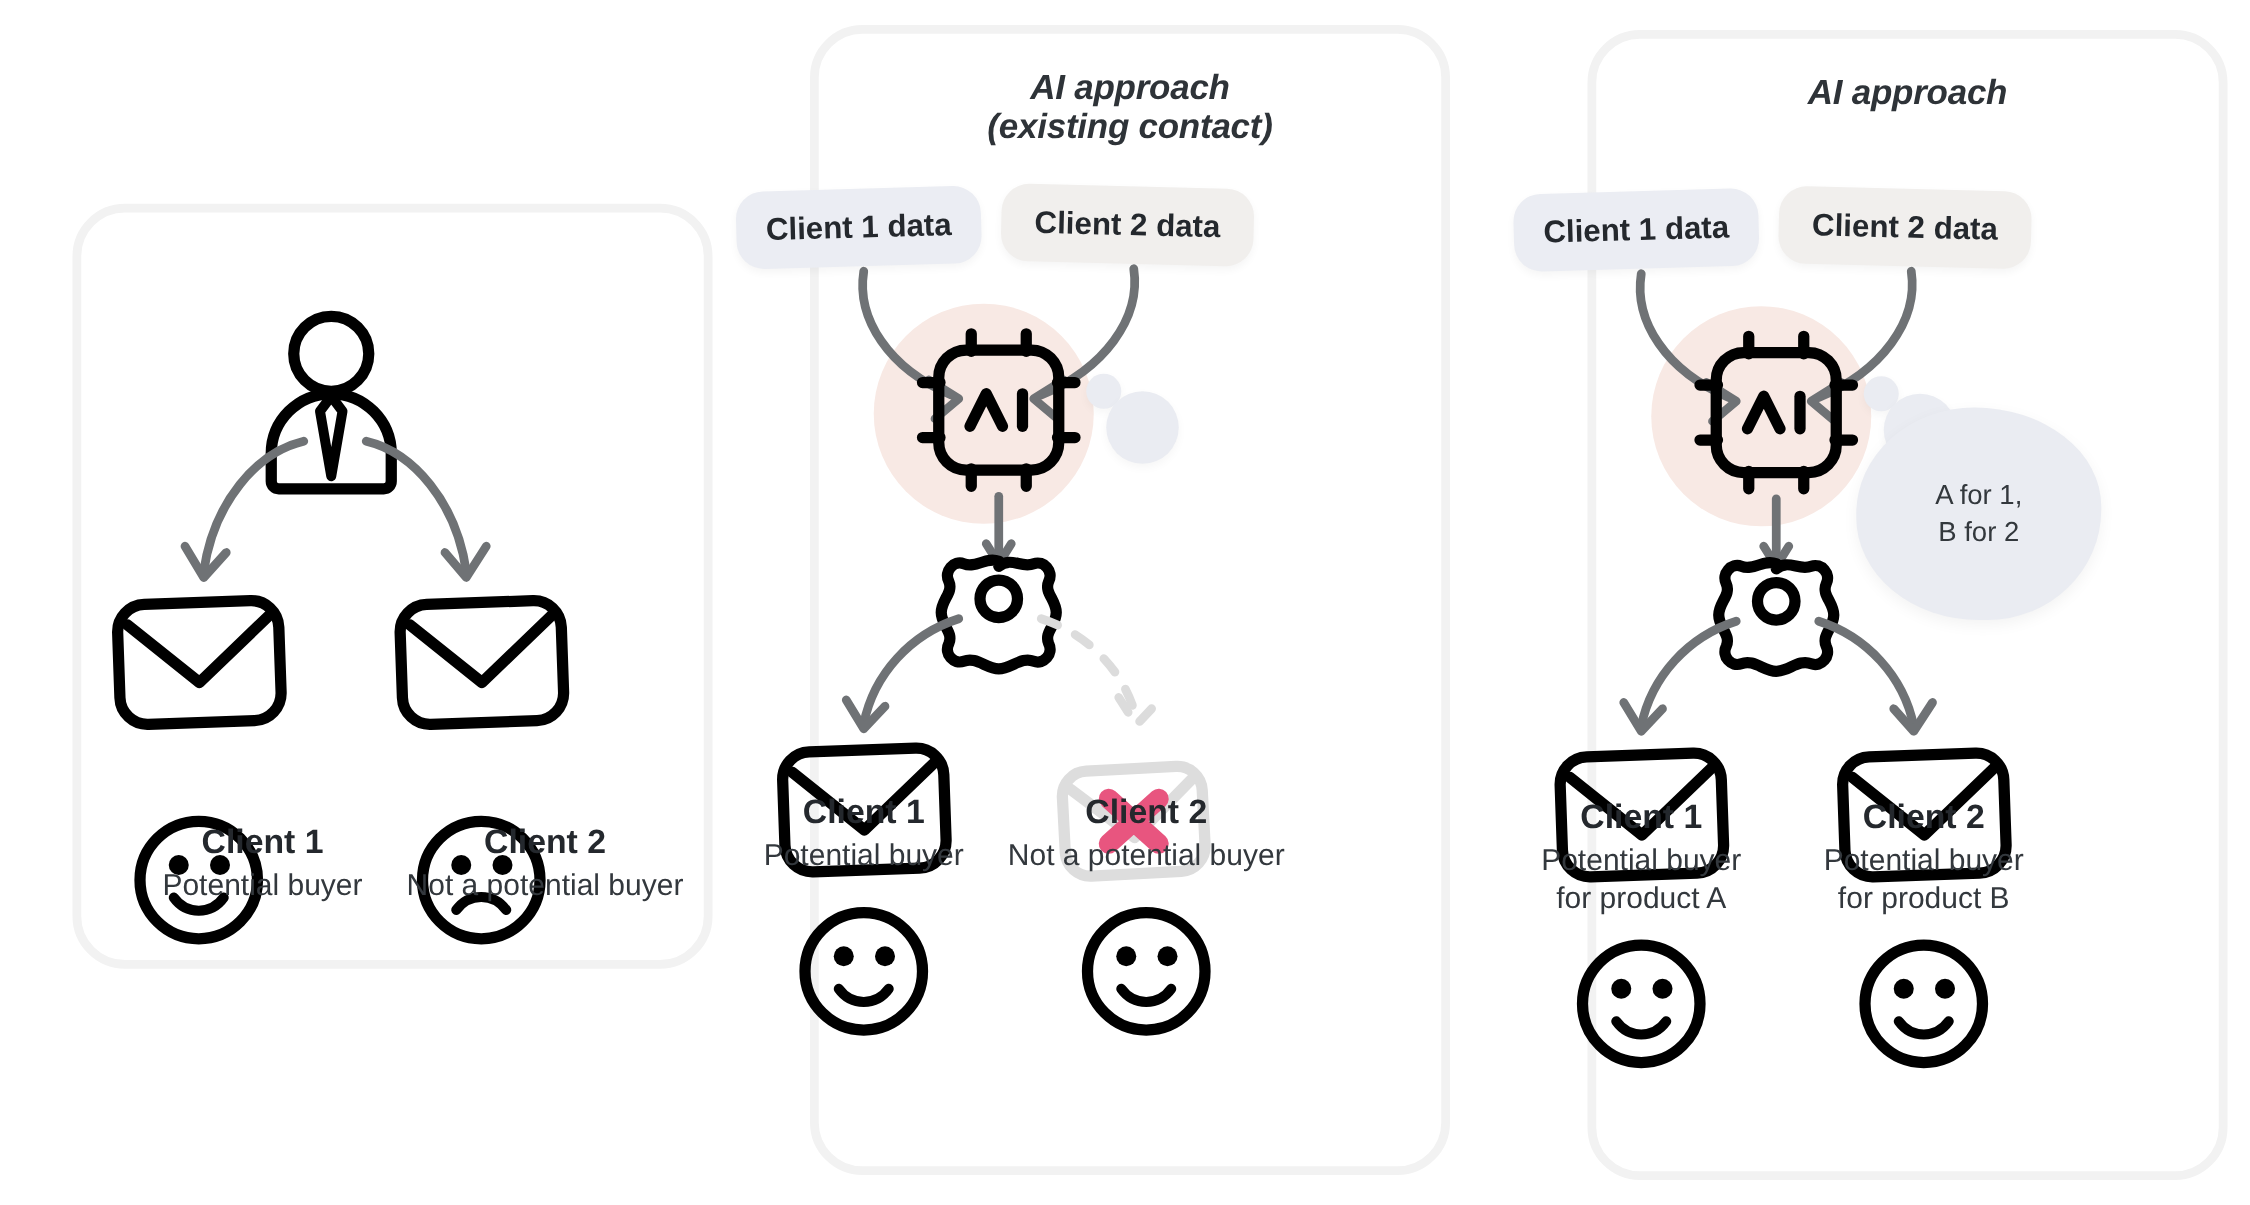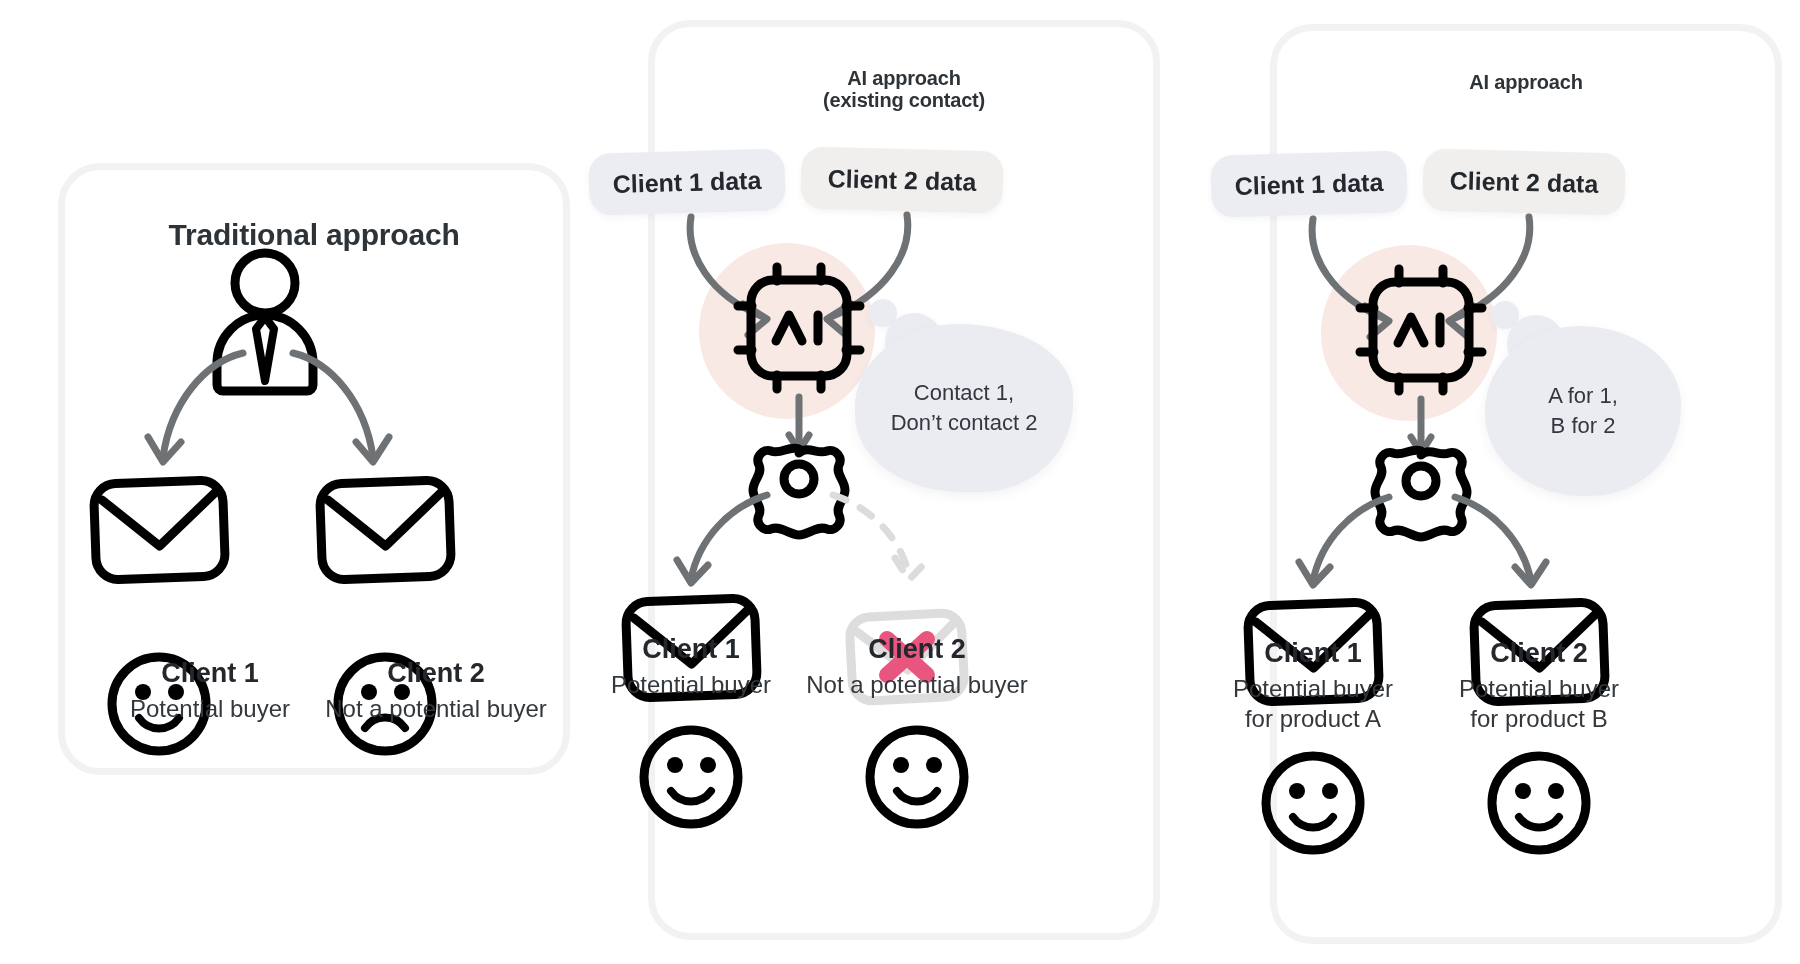--- a/index.html
+++ b/index.html
@@ -24,21 +24,21 @@
 
   
   .card-title {
     position: absolute; left: 0; width: 100%;
     text-align: center;
     font-weight: bold;
     color: #2e3338;
     letter-spacing: -0.2px;
   }
   .title-1line { font-size: 30px; top: 48px; }
-  .title-2line { font-size: 20px; top: 40px; line-height: 1.12; }
+  .title-2line { font-size: 28px; top: 27px; line-height: 1.12; font-style: italic; }
   .title-2line .sub { display: block; }
 
   
   .pill {
     position: absolute;
     display: flex; align-items: center; justify-content: center;
     font-size: 25px; font-weight: bold; color: #24282d;
     border-radius: 22px;
     box-shadow: 0 3px 7px rgba(0,0,0,0.045);
   }
@@ -88,21 +88,20 @@
   .arrow-dash { fill: none; stroke: #dcdcdc; stroke-width: 7; stroke-linecap: round; stroke-linejoin: round; stroke-dasharray: 14 16; }
   .ghost { fill: none; stroke: #dddddd; stroke-width: 9; stroke-linecap: round; stroke-linejoin: round; }
   .xmark { fill: none; stroke: #e8557f; stroke-width: 16; stroke-linecap: round; }
 </style>
 </head>
 <body>
 
 <div class="stage">
 
   <div class="card" id="card-traditional">
-    <div class="card-title title-1line">Traditional approach</div>
 
     <svg class="art" width="498" height="598" viewBox="0 0 498 598">
 
       <g>
         <circle class="ink" cx="200" cy="113" r="30"></circle>
         <path class="ink" d="M152 215 v-22 a48 48 0 0 1 48 -48 a48 48 0 0 1 48 48 v22 a6 6 0 0 1 -6 6 h-84 a6 6 0 0 1 -6 -6 z"></path>
         <path class="ink-thin" d="M200 147 l-9 12 l9 52 l9 -52 z" fill="#000"></path>
       </g>
 
       <g>
@@ -153,25 +152,20 @@
       <span class="sub">(existing contact)</span>
     </div>
 
     <div class="pill pill-cool" style="left:-66px; top:124px; width:196px; height:62px; transform:rotate(-1.6deg);">Client 1 data</div>
     <div class="pill pill-warm" style="left:146px; top:122px; width:202px; height:62px; transform:rotate(1.4deg);">Client 2 data</div>
 
     <div class="chip-blob" style="left:44px; top:216px;"></div>
 
     <div class="bubble-dot" style="left:214px; top:272px; width:28px; height:28px;"></div>
     <div class="bubble-dot" style="left:230px; top:286px; width:58px; height:58px;"></div>
-    <div class="bubble" style="left:200px; top:297px; width:218px; height:168px;
-            border-radius: 56% 62% 50% 58% / 58% 50% 62% 54%;">
-      <span>Contact 1,</span>
-      <span>Don’t contact 2</span>
-    </div>
 
     <svg class="art" width="498" height="908" viewBox="0 0 498 908">
 
       <g>
         <path class="arrow" d="M36 190 C 30 228, 56 268, 106 289"></path>
         <path class="arrow" d="M88 277 L112 292 L93 308"></path>
       </g>
       <g>
         <path class="arrow" d="M252 188 C 258 228, 228 268, 178 289"></path>
         <path class="arrow" d="M196 277 L172 292 L191 308"></path>

